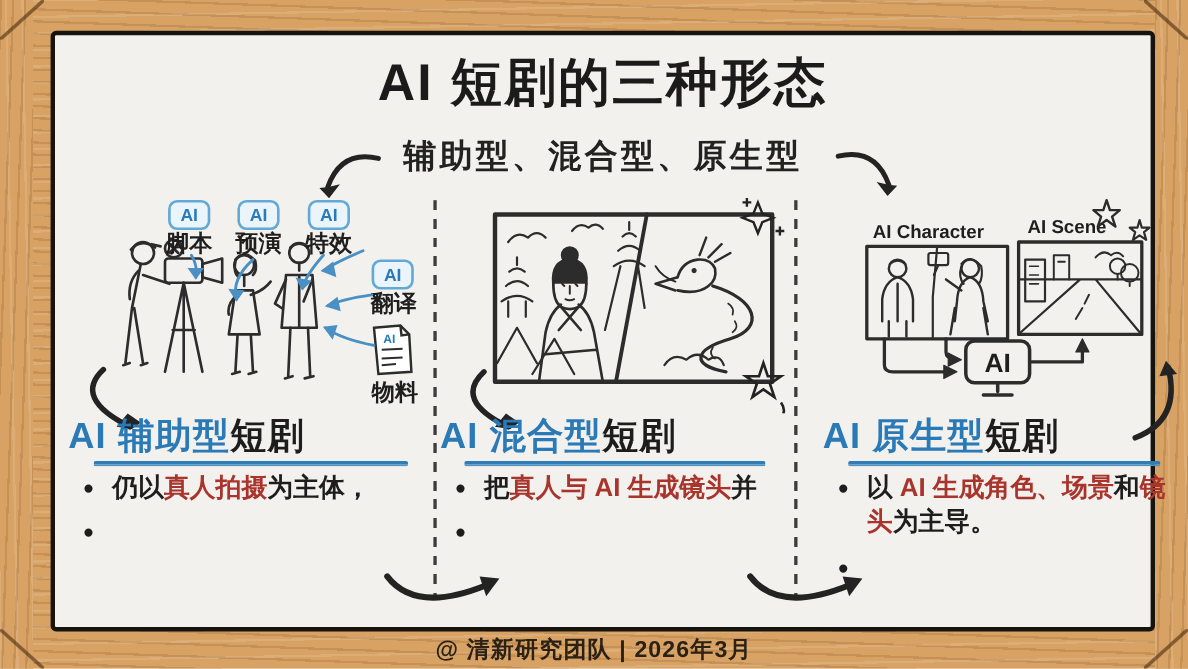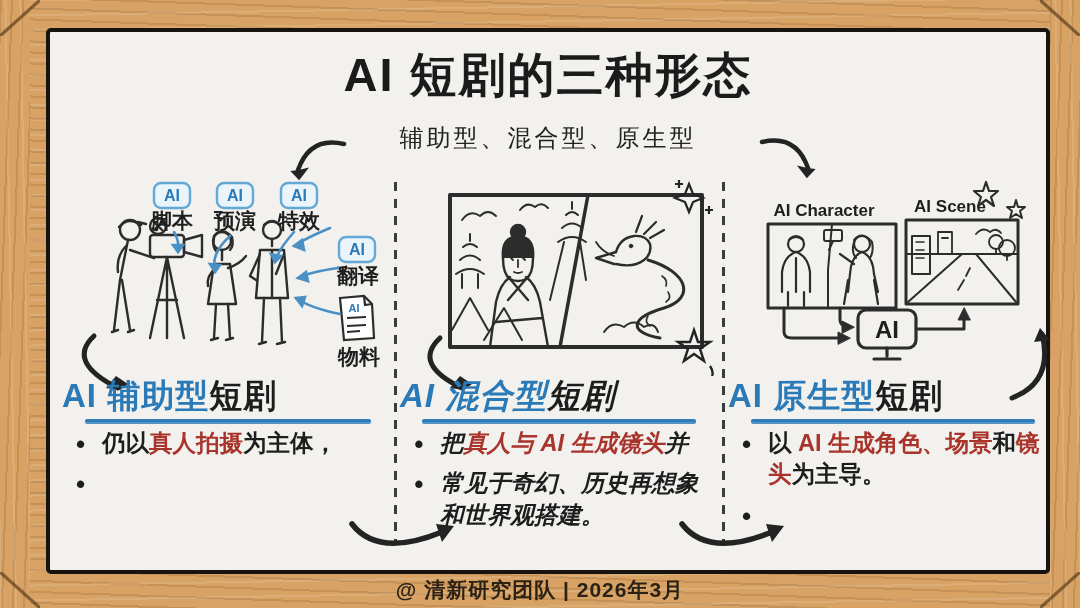--- a/index.html
+++ b/index.html
@@ -27,32 +27,32 @@
   .board { position:absolute; left:30px; top:28px; right:30px; bottom:34px;
     background:#f2f1ee; border:4px solid #17130f; border-radius:5px;margin-left:16px; }
 
   .footer { position:absolute; left:0; right:0; bottom:4px; text-align:center;
     font-size:21px; font-weight:700; color:#2b2114; letter-spacing:1px; }
 
   
   .title { position:absolute; top:12px; left:0; right:0; text-align:center;
     font-size:47px; font-weight:800; color:#1b1b1b; letter-spacing:2px; }
   .subtitle { position:absolute; top:90px; left:0; right:0; text-align:center;
-    font-size:24px; font-weight:400; color:#222; letter-spacing:3px; }
+    font-size:30px; font-weight:700; color:#222; letter-spacing:3px; }
 
   
   .divider { position:absolute; top:150px; width:3px; height:362px;
     background:repeating-linear-gradient(180deg,#3c3c3c 0 9px, transparent 9px 17px); }
   .d1 { left:344px; } .d2 { left:672px; }
 
   
   .col { position:absolute; top:148px; height:386px; }
   .col-left  { left:12px;  width:332px; }
-  .col-mid   { left:350px; width:318px;font-style:italic; }
-  .col-right { left:678px; width:330px; }
+  .col-mid   { left:350px; width:318px; }
+  .col-right { left:698px; width:330px; }
   .illus { position:absolute; left:0; top:0; }
 
   .heading { position:absolute; top:198px; left:0; right:0; text-align:left;
     font-size:33px; font-weight:800; color:#1d1d1d; letter-spacing:1px; line-height:1.1; }
   .heading .blue { color:#2a7ab8; }
   .underline { height:4px; border-top:3px solid #2f7cb6; border-bottom:2px solid #4f93c4;
     margin:5px auto 0; width:86%; border-radius:2px; }
 
   .bullets { position:absolute; top:248px; left:10px; right:0; list-style:none;
     font-size:23.5px; font-weight:700; line-height:1.33; color:#1d1d1d; }
@@ -216,21 +216,21 @@
       <svg class="harr" style="left:10px;top:154px;" width="82" height="68" viewBox="0 0 82 68">
         <path d="M30,4 Q2,30 52,54" fill="none" stroke="#232323" stroke-width="5" stroke-linecap="round"></path>
         <polygon points="54,56 40,54 50,42 62,50" fill="#232323"></polygon>
       </svg>
       <div class="heading">
         <span class="blue">AI 混合型</span><span>短剧</span>
         <div class="underline"></div>
       </div>
       <ul class="bullets">
         <li><span class="dot">•</span><span>把</span><span class="red">真人与 AI 生成镜头</span><span></span><span class="red"></span><span>并</span></li>
-        <li><span class="dot">•</span><span>常见于奇幻、历史再想象和世界观搭建。</span><span class="red"></span><span></span><span class="red"></span><span></span></li>
+        <li><span class="dot">•</span><span class="red"></span><span></span><span class="red"></span><span></span></li>
       </ul>
     </section>
 
     <section class="col col-right">
       <svg class="illus" width="330" height="196" viewBox="0 0 330 196">
         <text x="96" y="36" font-size="17" font-weight="800" fill="#1e1e1e" text-anchor="middle">AI Character</text>
         <text x="222" y="32" font-size="17" font-weight="800" fill="#1e1e1e" text-anchor="middle">AI Scene</text>
         <g stroke="#2c2c2c" fill="none" stroke-linecap="round" stroke-linejoin="round">
 
           <rect x="40" y="44" width="128" height="84" stroke-width="3"></rect>

